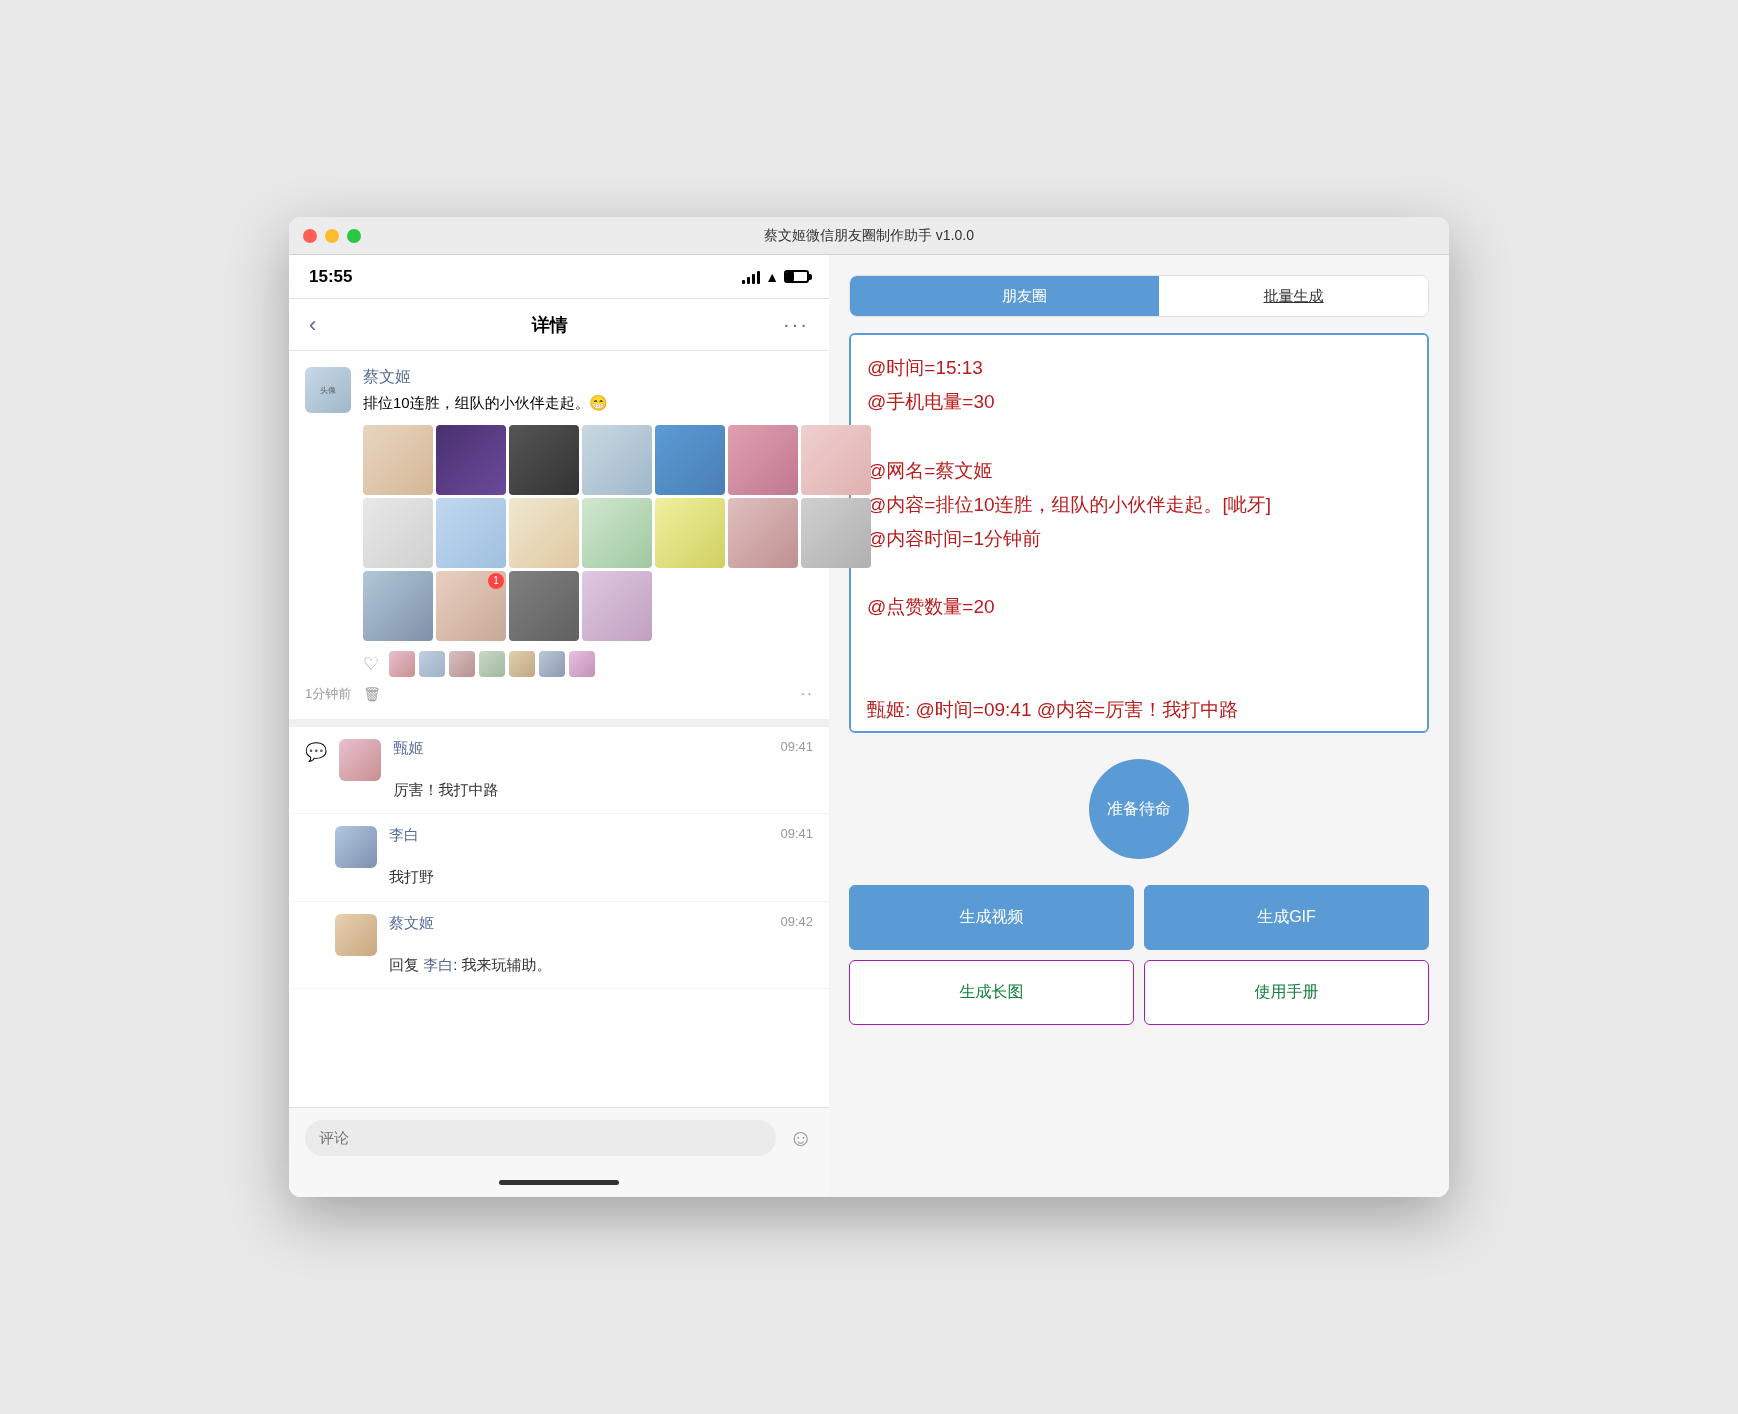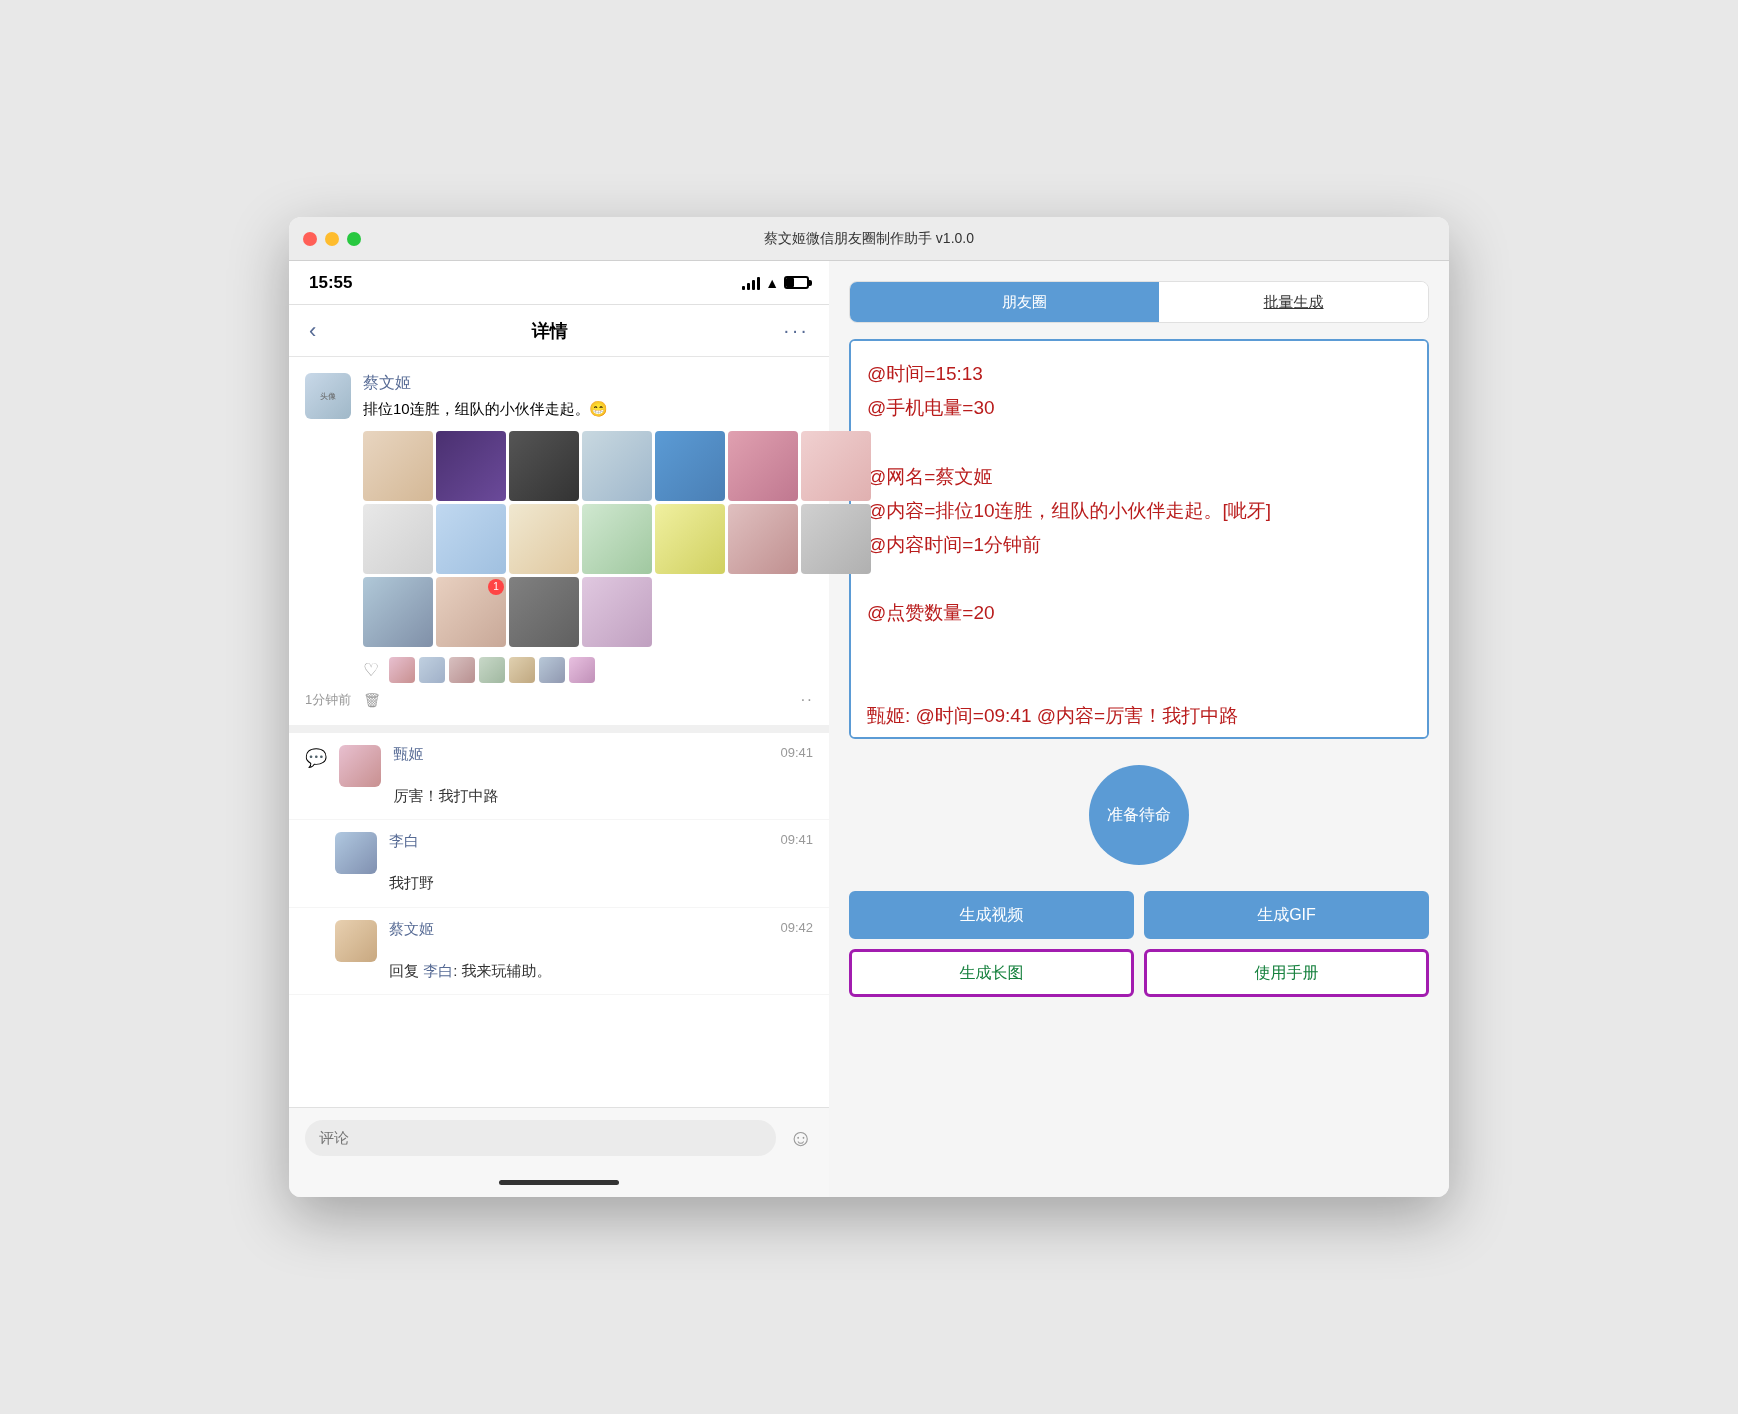--- a/index.html
+++ b/index.html
@@ -21,21 +21,21 @@
       border-radius: 12px;
       box-shadow: 0 20px 60px rgba(0,0,0,0.3);
       overflow: hidden;
       display: flex;
       flex-direction: column;
       position: relative;
     }
 
     
     .titlebar {
-      height: 44px;
+      height: 38px;
       background: #ececec;
       display: flex;
       align-items: center;
       justify-content: center;
       position: relative;
       border-bottom: 1px solid #d0d0d0;
       flex-shrink: 0;
     }
     .titlebar-buttons {
       position: absolute;
@@ -436,23 +436,23 @@
       font-weight: 500;
     }
 
     
     .action-buttons {
       display: grid;
       grid-template-columns: 1fr 1fr;
       gap: 10px;
     }
     .action-btn {
-      height: 48px;
+      height: 65px;
       border-radius: 6px;
-      border: 3px solid #a21caf;
+      border: 1px solid #a21caf;
       font-size: 16px;
       cursor: pointer;
       font-weight: 500;
     }
     .action-btn.primary {
       background: #5b9bd5;
       color: #fff;
       border-color: #5b9bd5;
     }
     .action-btn.secondary {

